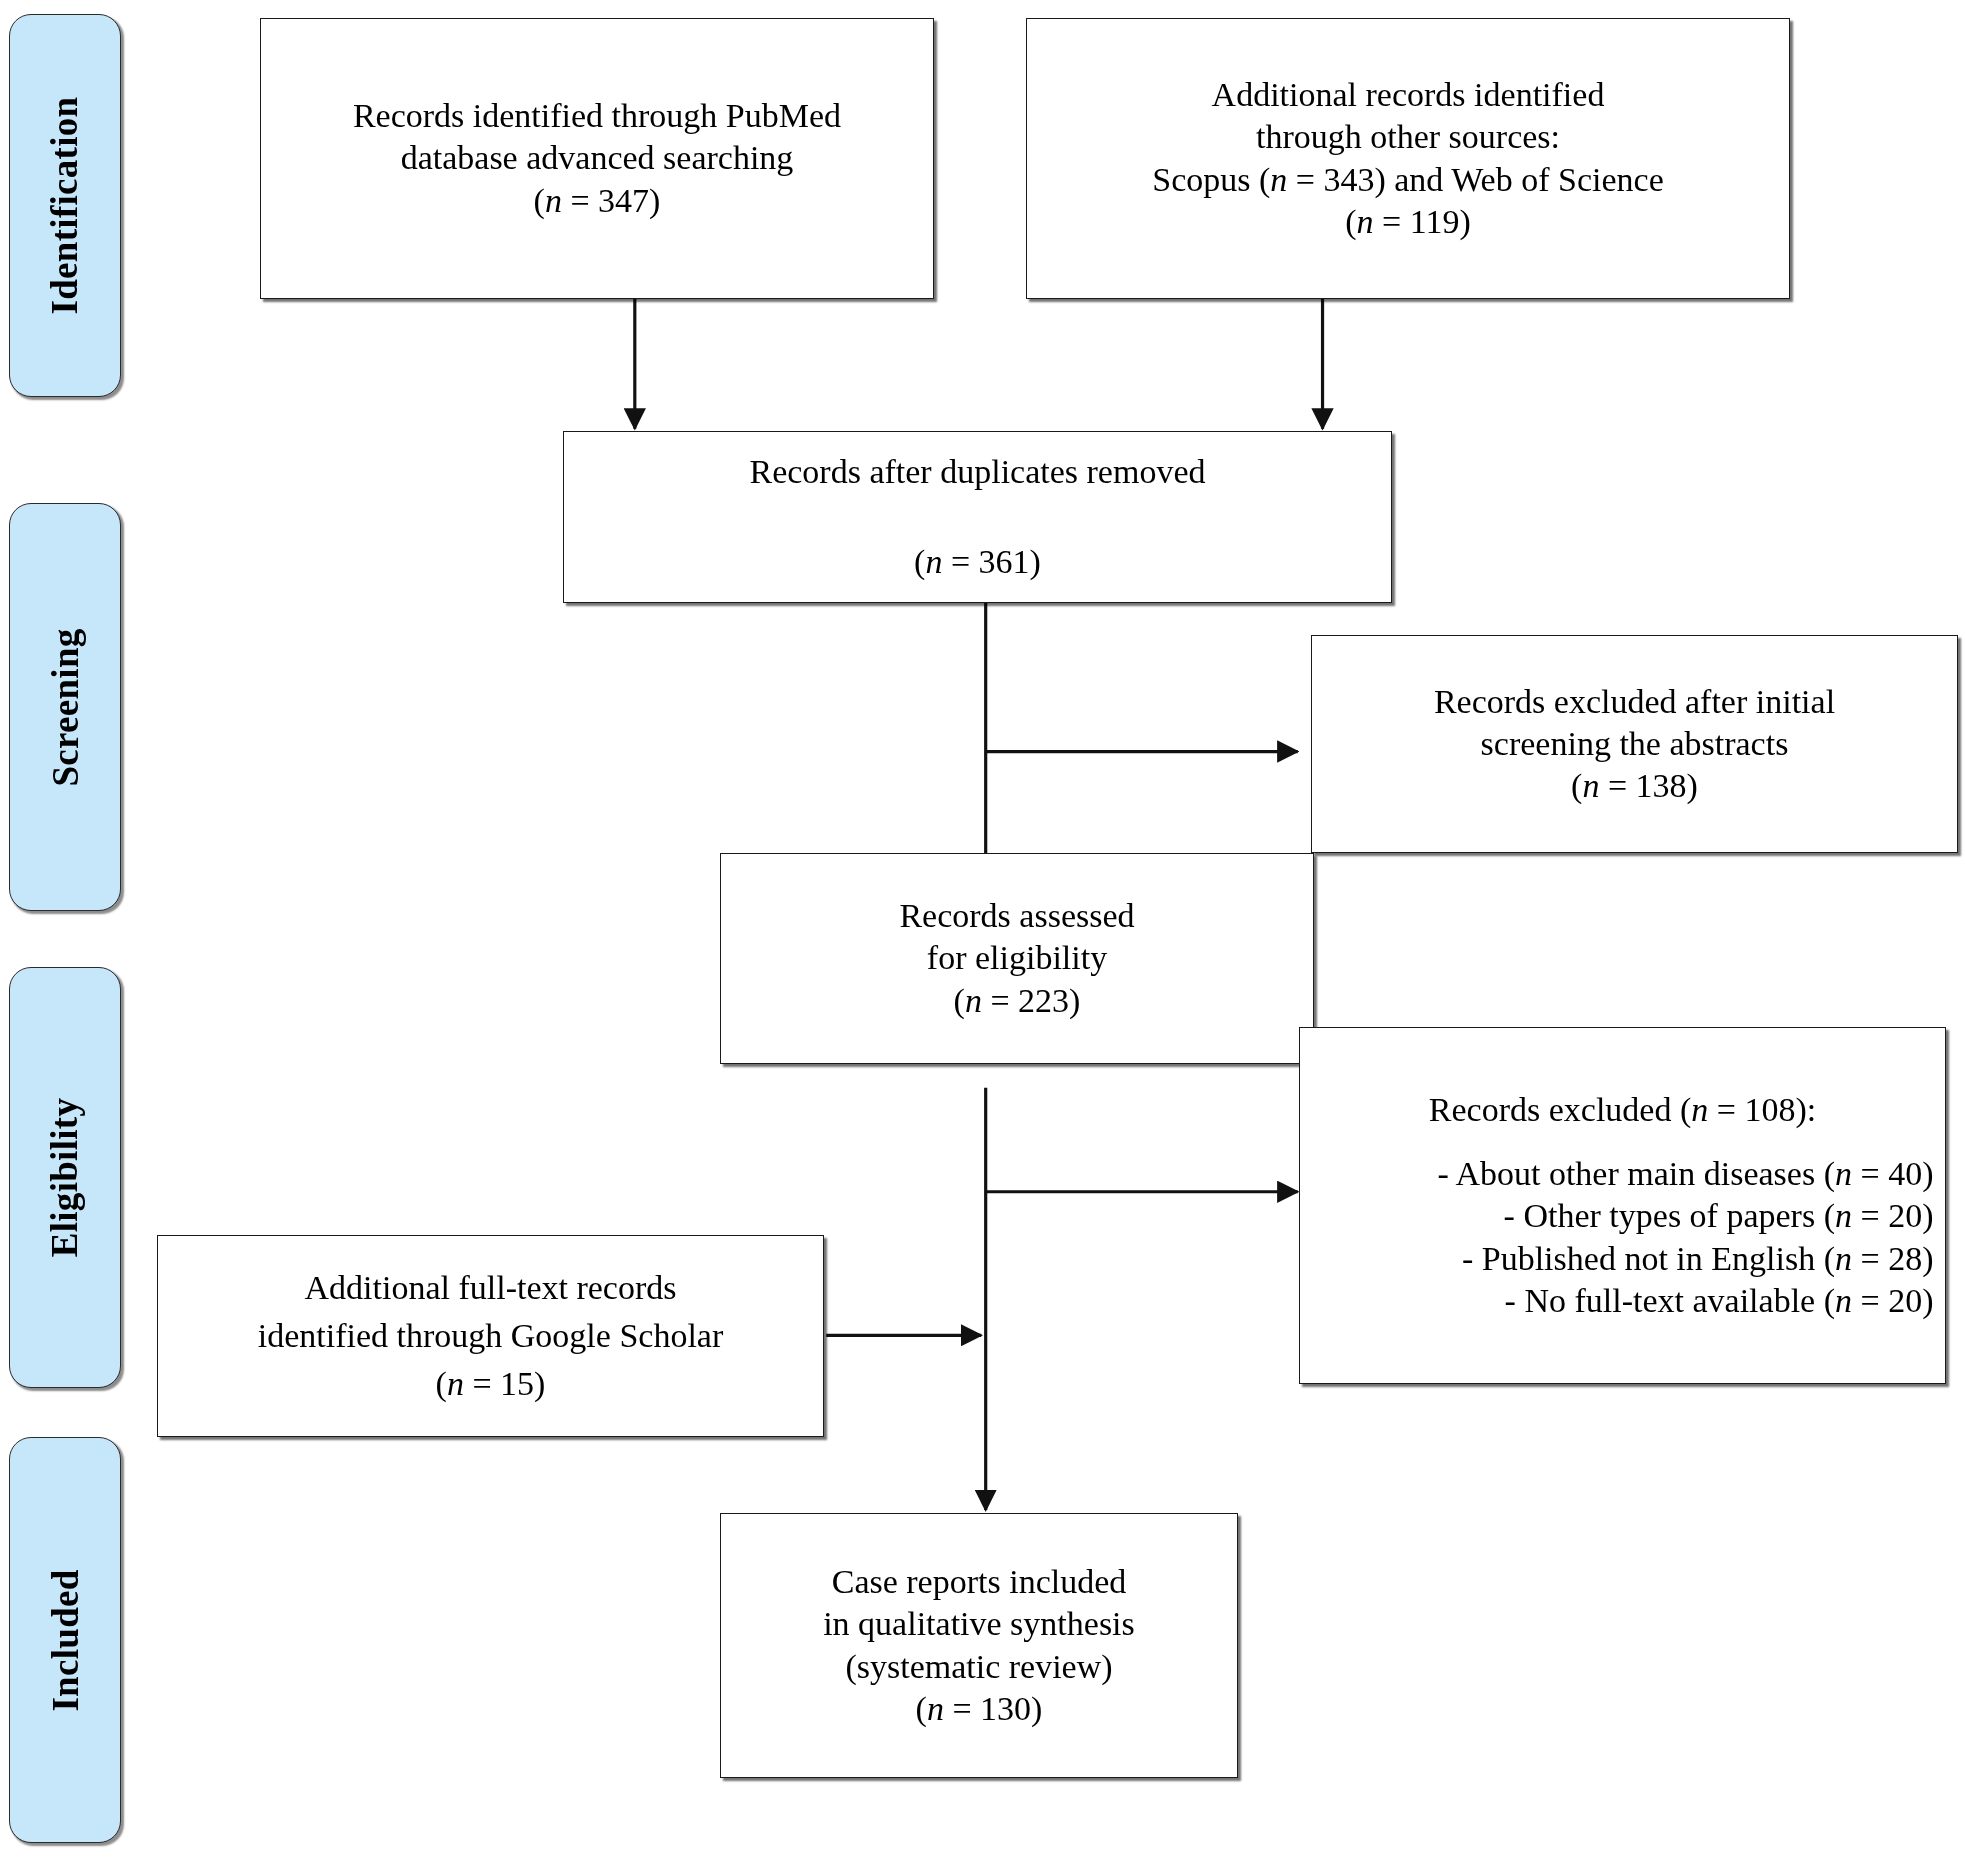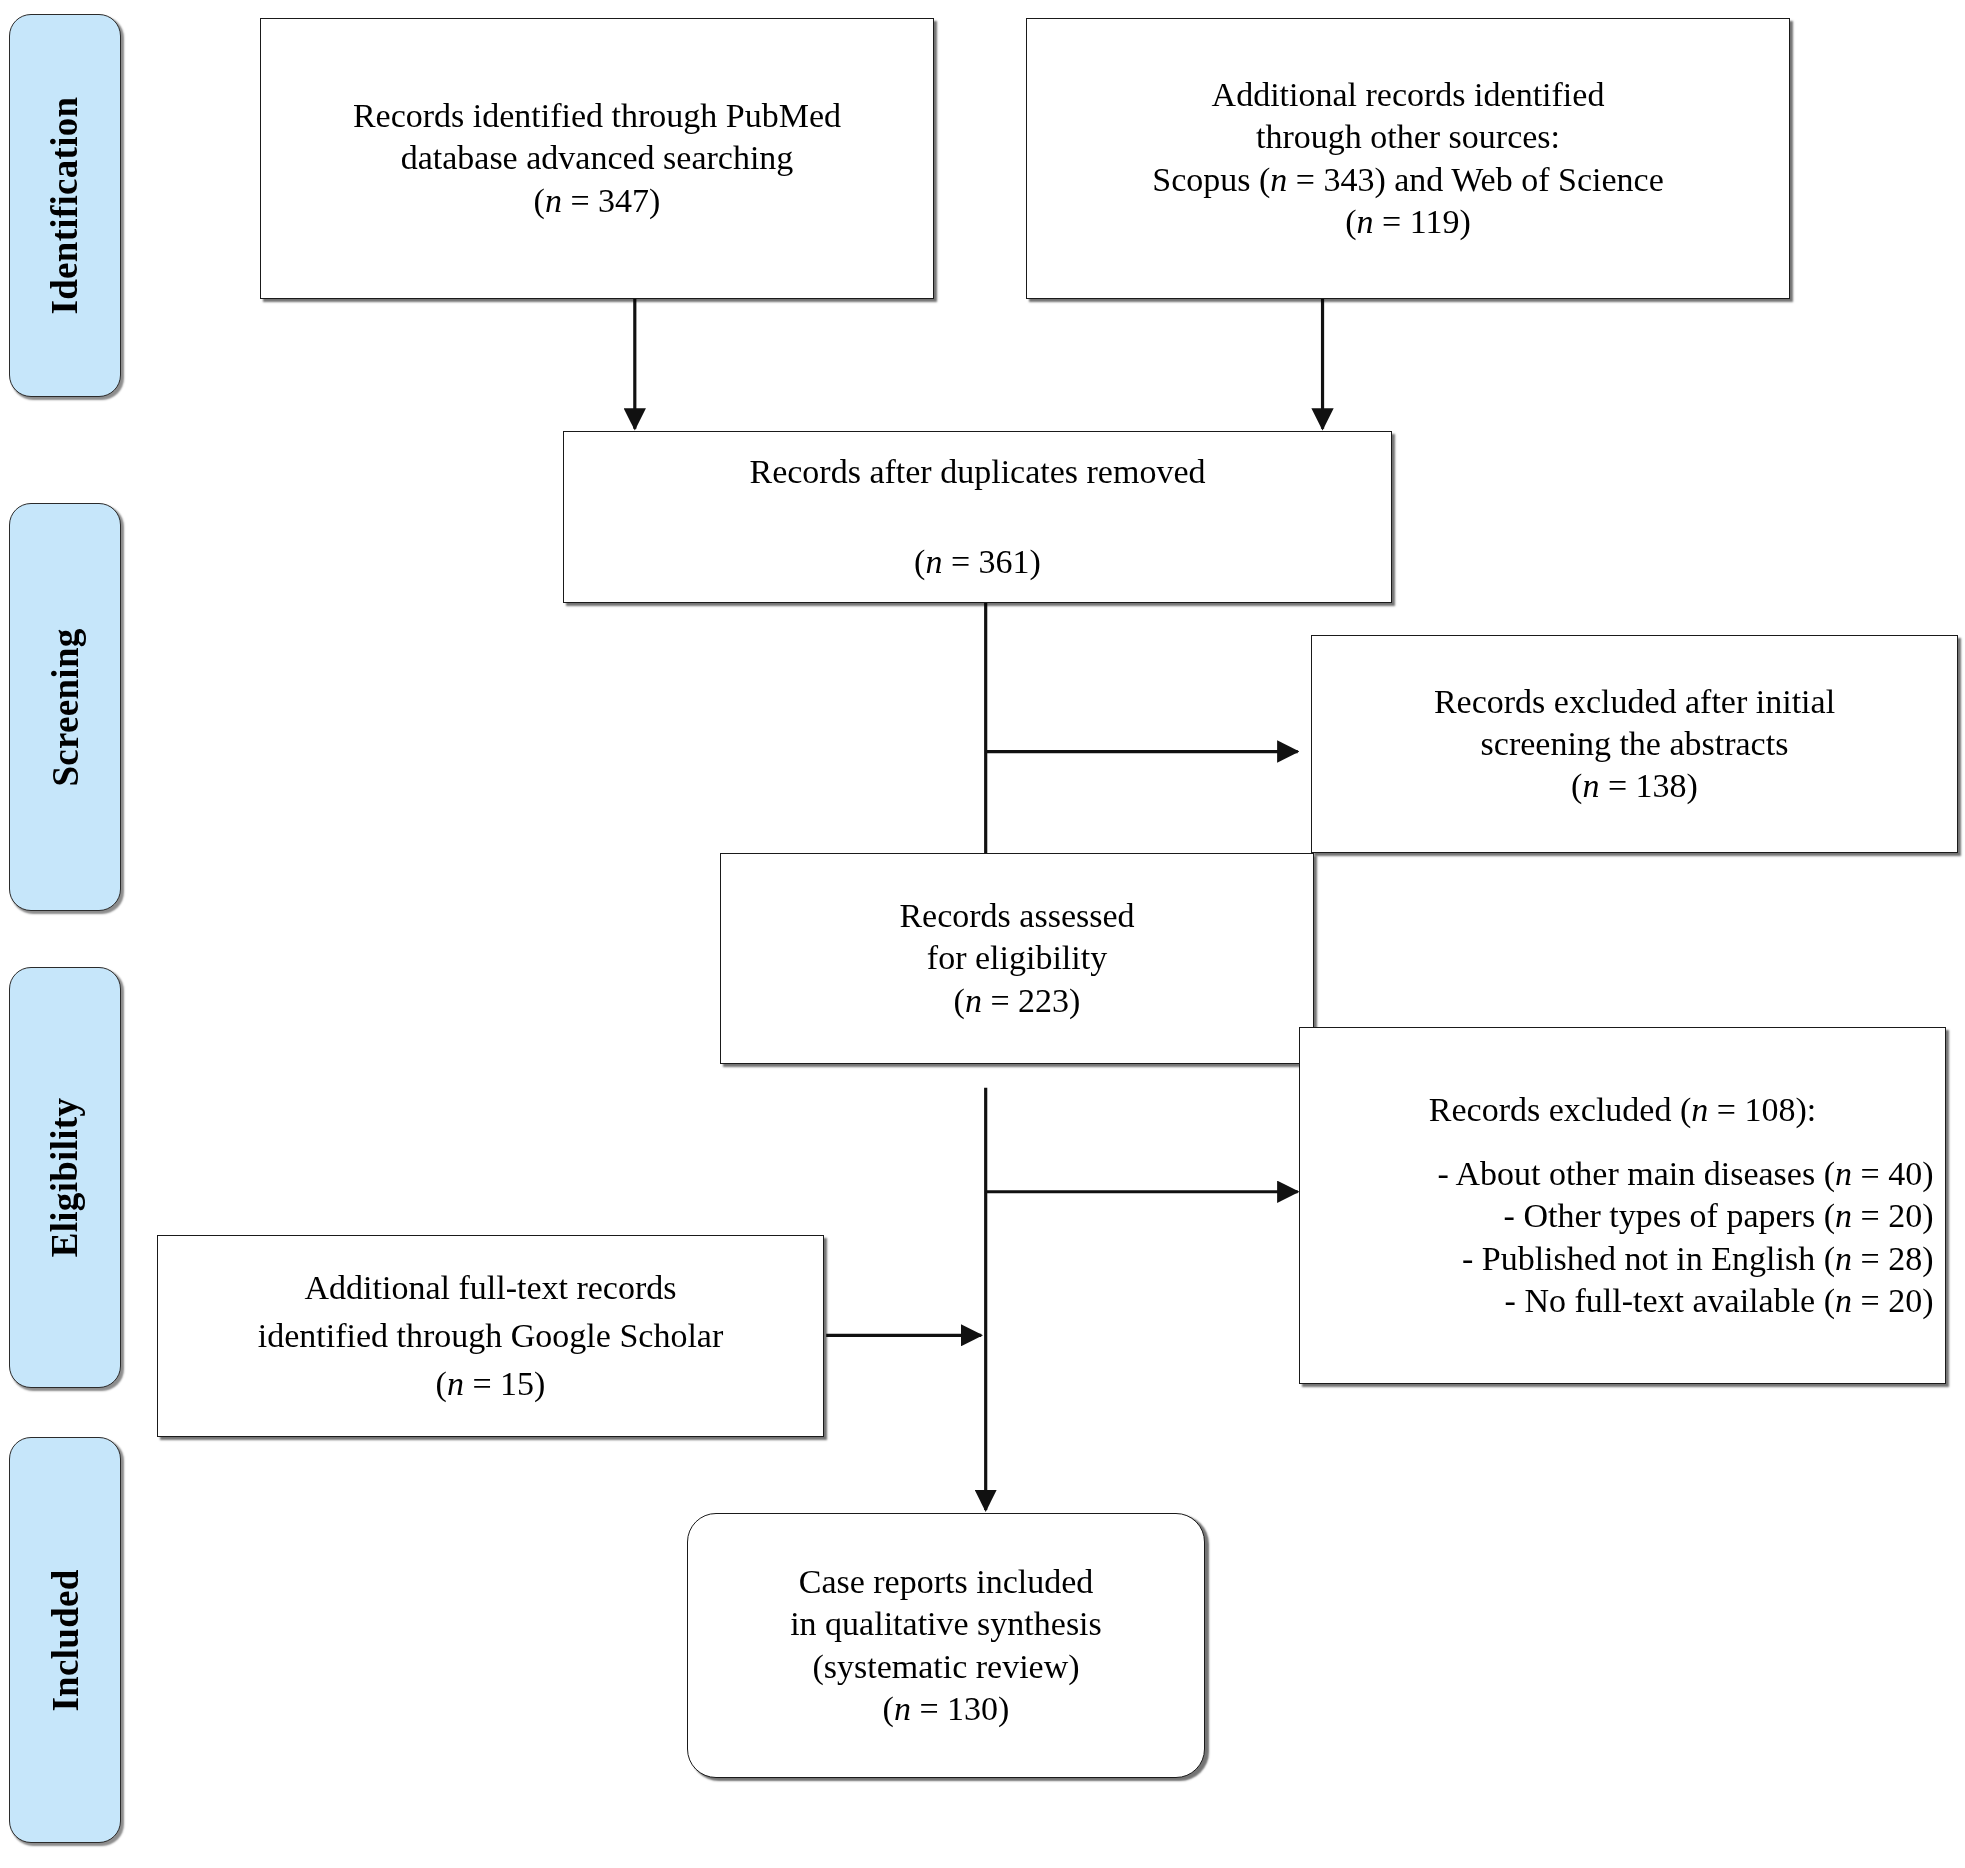--- a/index.html
+++ b/index.html
@@ -157,21 +157,21 @@
     <div class="line">- Published not in English (<span class="it">n</span> = 28)</div>
     <div class="line">- No full-text available (<span class="it">n</span> = 20)</div>
   </div>
 
   <div class="flow-box" style="left:157px; top:1235px; width:667px; height:202px;gap:6px;">
     <div class="line">Additional full-text records</div>
     <div class="line">identified through Google Scholar</div>
     <div class="line">(<span class="it">n</span> = 15)</div>
   </div>
 
-  <div class="flow-box" style="left:687px; top:1513px; width:518px; height:265px;border-radius:29px;">
+  <div class="flow-box" style="left:720px; top:1513px; width:518px; height:265px;">
     <div class="line">Case reports included</div>
     <div class="line">in qualitative synthesis</div>
     <div class="line">(systematic review)</div>
     <div class="line">(<span class="it">n</span> =  130)</div>
   </div>
 
 </div>
 
 
 </body></html>

